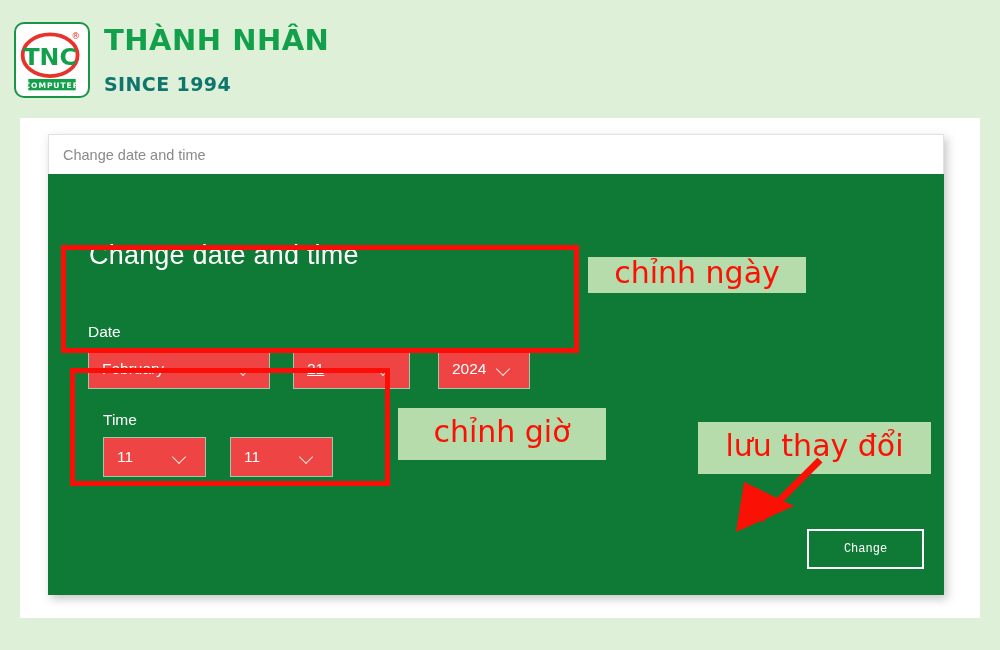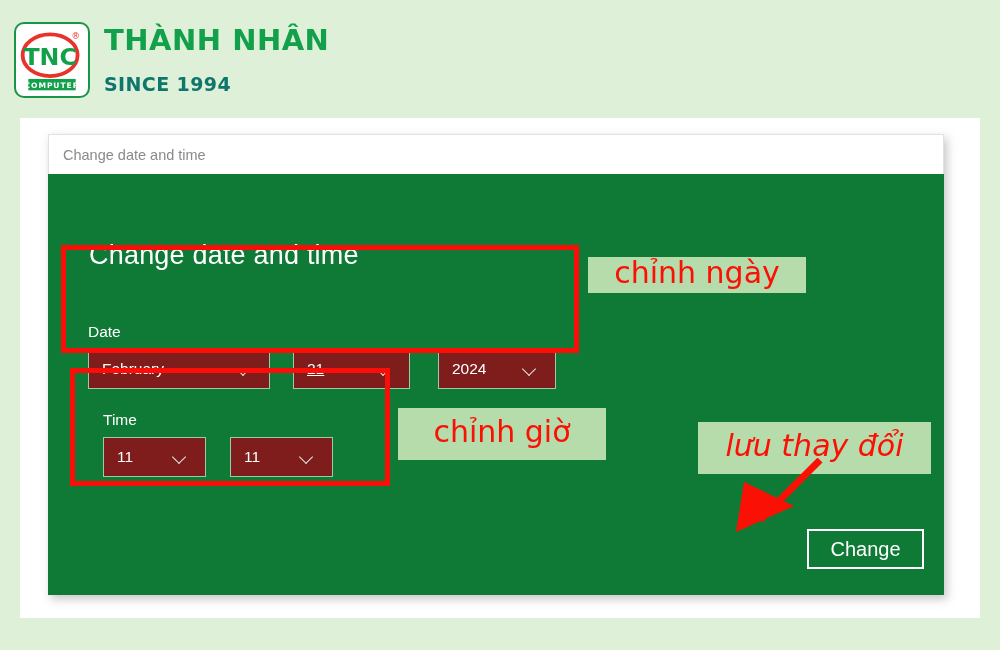--- a/index.html
+++ b/index.html
@@ -123,21 +123,21 @@
     color: #ffffff;
     margin-bottom: 9px;
     line-height: 1;
     display: block;
   }
 
   .dropdown-row { display: flex; align-items: center; }
 
   .dropdown {
     height: 40px;
-    background: #7f1d1d;
+    background: #ef4444;
     border: 1.5px solid #9fc9ae;
     display: flex;
     align-items: center;
     justify-content: space-between;
     padding: 0 17px 0 13px;
     color: #ffffff;
     font-size: 15.5px;
     cursor: pointer;
     user-select: none;
   }
@@ -158,21 +158,21 @@
     top: 3px;
     width: 9px;
     height: 9px;
     border-right: 1.6px solid #dbeadf;
     border-bottom: 1.6px solid #dbeadf;
     transform: rotate(45deg);
   }
 
   .dd-month { width: 182px; margin-right: 23px; }
   .dd-day   { width: 117px; margin-right: 28px; text-decoration: underline; }
-  .dd-year  { width: 118px; }
+  .dd-year  { width: 92px; }
   .dd-hour  { width: 103px; margin-right: 24px; }
   .dd-min   { width: 103px; }
 
   
   .red-box {
     position: absolute;
     border: 5px solid #fc0d07;
     pointer-events: none;
   }
   .red-box.date-box { left: 61px; top: 245px; width: 518px; height: 108px; }
@@ -187,21 +187,21 @@
     font-size: 30px;
     line-height: 1;
     display: flex;
     align-items: center;
     justify-content: center;
     white-space: nowrap;
     padding: 4px 12px 8px;
   }
   .callout.c-date  { left: 588px; top: 257px;  width: 218px; height: 36px; }
   .callout.c-time  { left: 398px; top: 408px;  width: 208px; height: 52px; }
-  .callout.c-save  { left: 698px; top: 422px;  width: 233px; height: 52px; font-style: italic; }
+  .callout.c-save  { left: 698px; top: 422px;  width: 233px; height: 52px; }
 
   
   .arrow-svg {
     position: absolute;
     left: 720px;
     top: 458px;
     width: 110px;
     height: 78px;
     pointer-events: none;
   }
@@ -215,22 +215,22 @@
     align-items: center;
     gap: 26px;
   }
 
   .dlg-btn {
     width: 117px;
     height: 40px;
     background: transparent;
     border: 2px solid #ffffff;
     color: #ffffff;
-    font-size: 20px;
-    font-family: Liberation Sans, sans-serif;
+    font-size: 12px;
+    font-family: Liberation Mono, monospace;
     cursor: pointer;
     display: flex;
     align-items: center;
     justify-content: center;
     line-height: 1;
   }
 </style>
 </head>
 <body>
 

